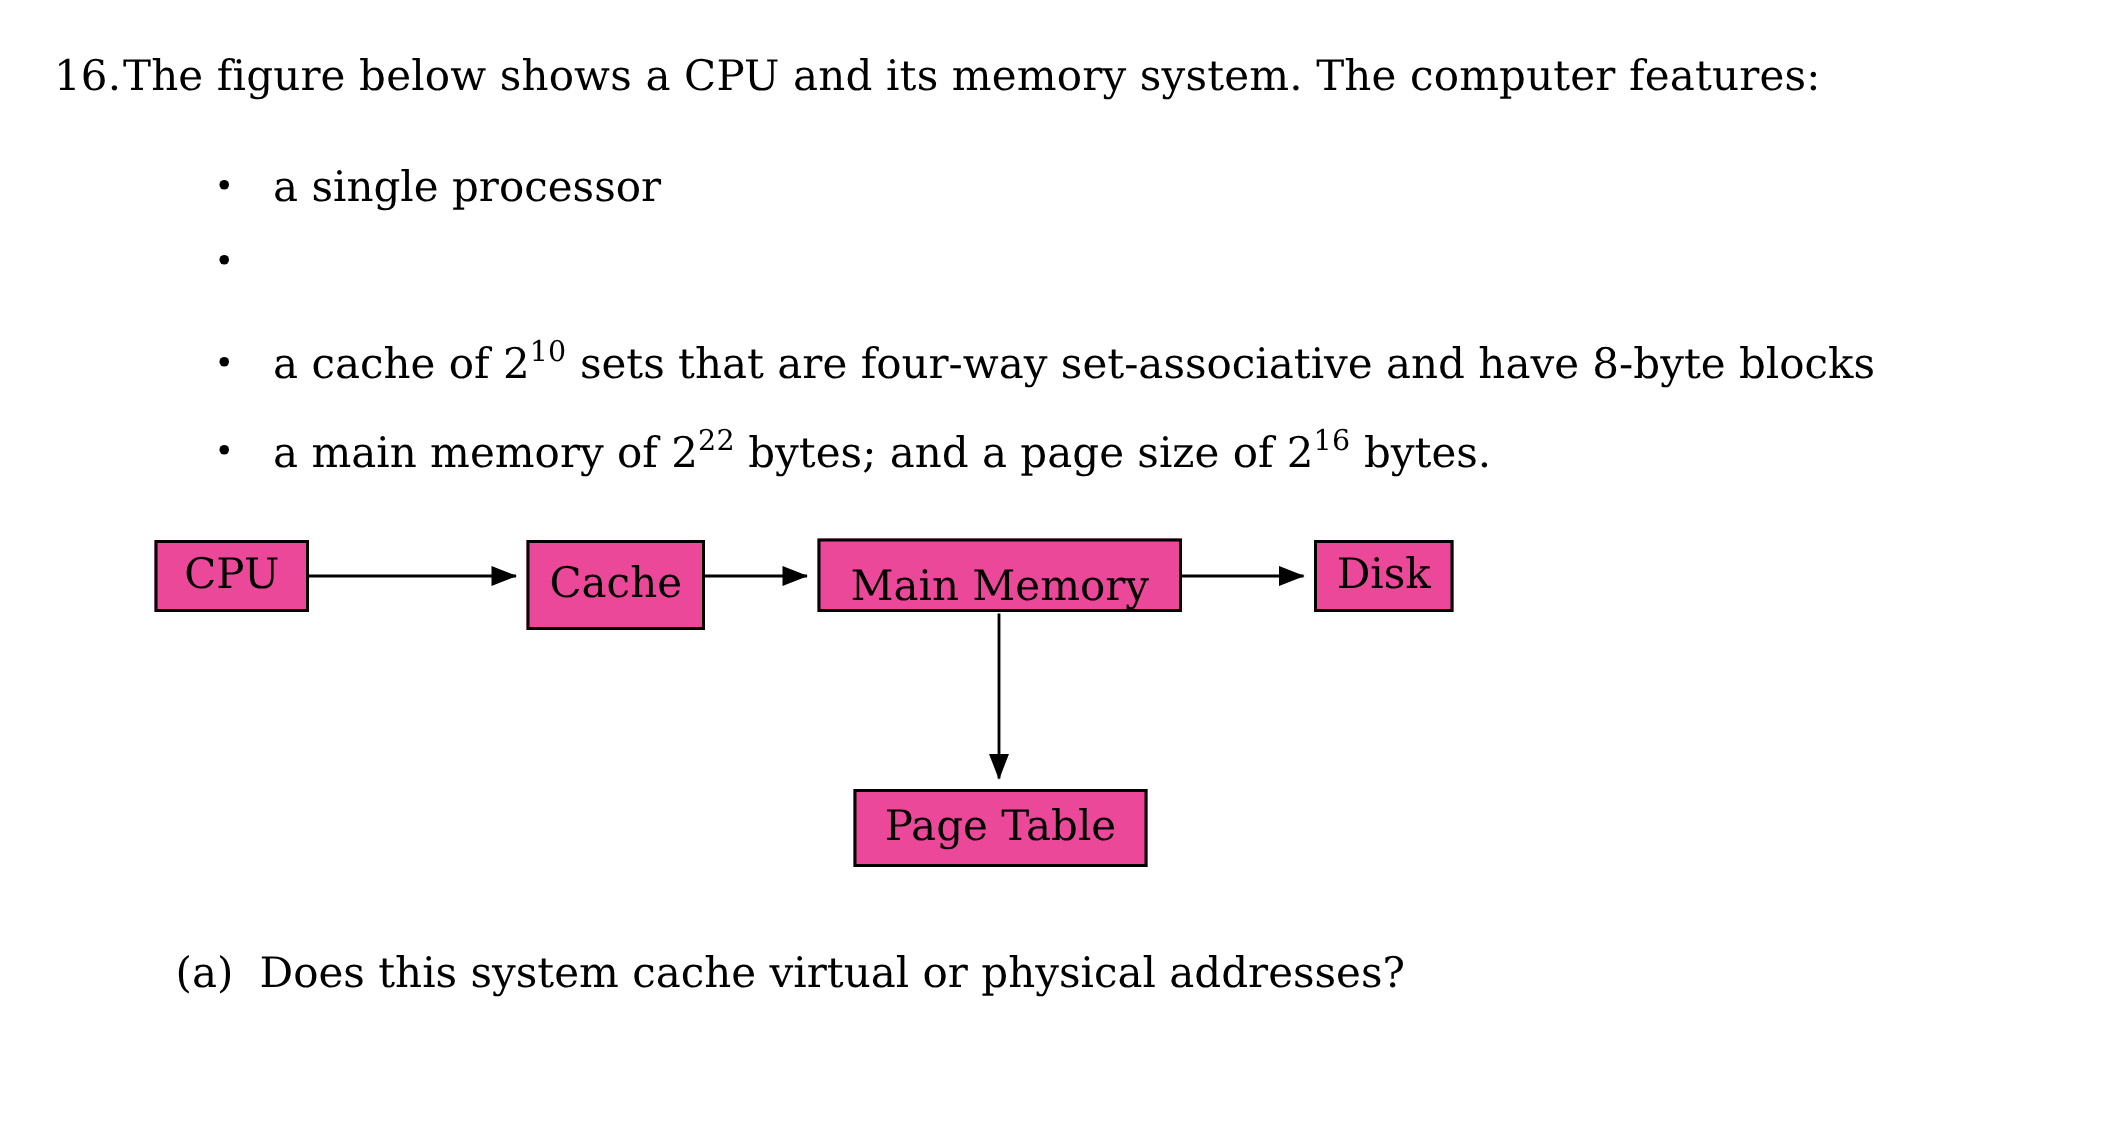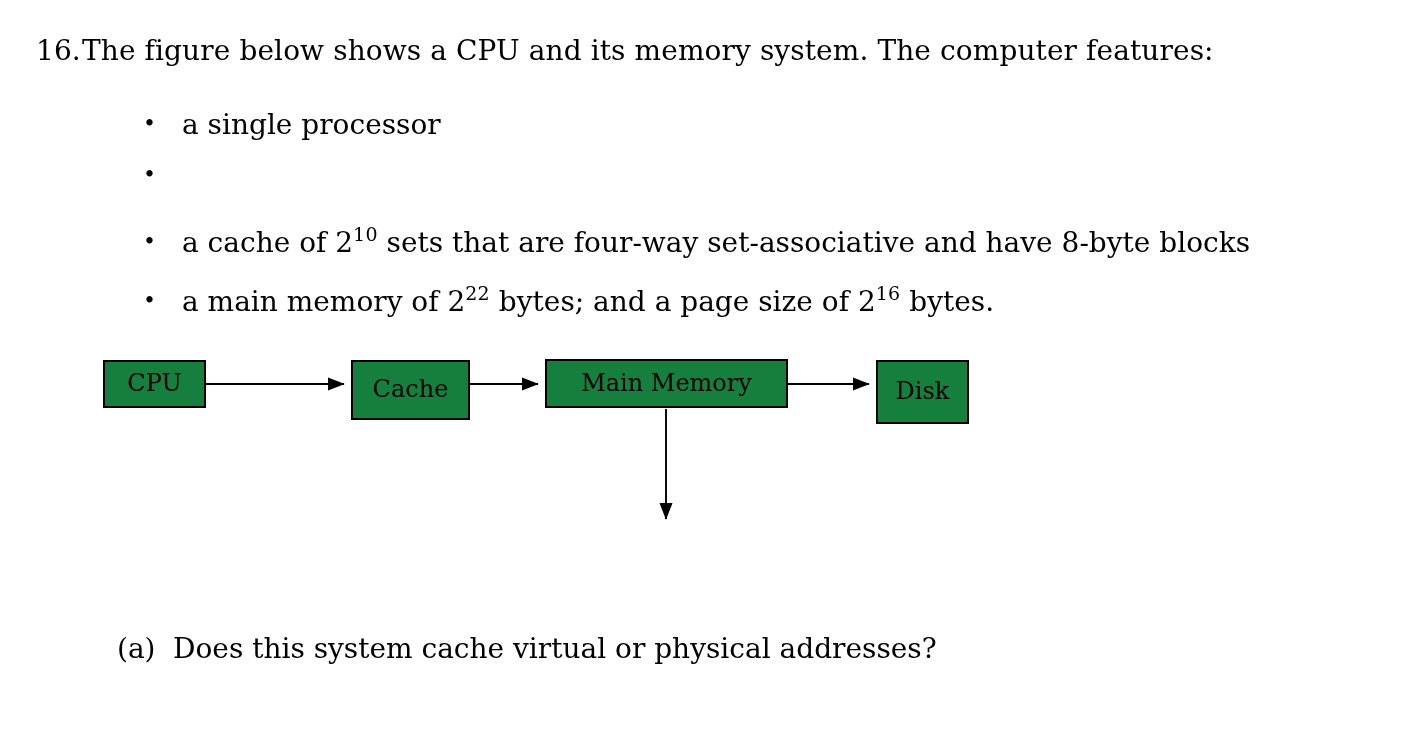--- a/index.html
+++ b/index.html
@@ -89,38 +89,38 @@
     width: 1412px;
     height: 756px;
     pointer-events: none;
   }
   .diagram svg {
     display: block;
   }
   .node-box {
     position: absolute;
     border: 2px solid #000000;
-    background: #15803d;
+    background: #ec4899;
     box-sizing: border-box;
     display: flex;
     align-items: center;
     justify-content: center;
-    font-size: 24px;
+    font-size: 28px;
     line-height: 1;
     white-space: nowrap;
   }
   .node-label {
     position: relative;
     top: -1px;
   }
 
   #box-cpu        { left: 103px; top: 360px; width: 103px;  height: 48px; }
   #box-cache      { left: 351px; top: 360px; width: 119px;  height: 60px; }
-  #box-mainmemory { left: 545px; top: 359px; width: 243px;  height: 49px; }
-  #box-disk       { left: 876px; top: 360px; width:  93px;  height: 64px; }
+  #box-mainmemory { left: 545px; top: 359px; width: 243px;  height: 49px; align-items: flex-end; }
+  #box-disk       { left: 876px; top: 360px; width:  93px;  height: 48px; }
   #box-pagetable  { left: 569px; top: 526px; width: 196px;  height: 52px; }
 
   
   .subquestion {
     position: absolute;
     left: 117px;
     top: 632px;
     display: flex;
     align-items: baseline;
     font-size: 28px;
@@ -163,20 +163,23 @@
     <span class="node-label">CPU</span>
   </div>
   <div class="node-box" id="box-cache">
     <span class="node-label">Cache</span>
   </div>
   <div class="node-box" id="box-mainmemory">
     <span class="node-label">Main Memory</span>
   </div>
   <div class="node-box" id="box-disk">
     <span class="node-label">Disk</span>
+  </div>
+  <div class="node-box" id="box-pagetable">
+    <span class="node-label">Page Table</span>
   </div>
 
   <div class="diagram">
     <svg width="1412" height="756" viewBox="0 0 1412 756" xmlns="http://www.w3.org/2000/svg">
       <defs>
         <marker id="arrowhead" markerWidth="9" markerHeight="7" refX="8.6" refY="3.5" orient="auto" markerUnits="strokeWidth">
           <path d="M0,0 L9,3.5 L0,7 z" fill="#000000"></path>
         </marker>
       </defs>
       <g stroke="#000000" stroke-width="1.9" fill="none">

